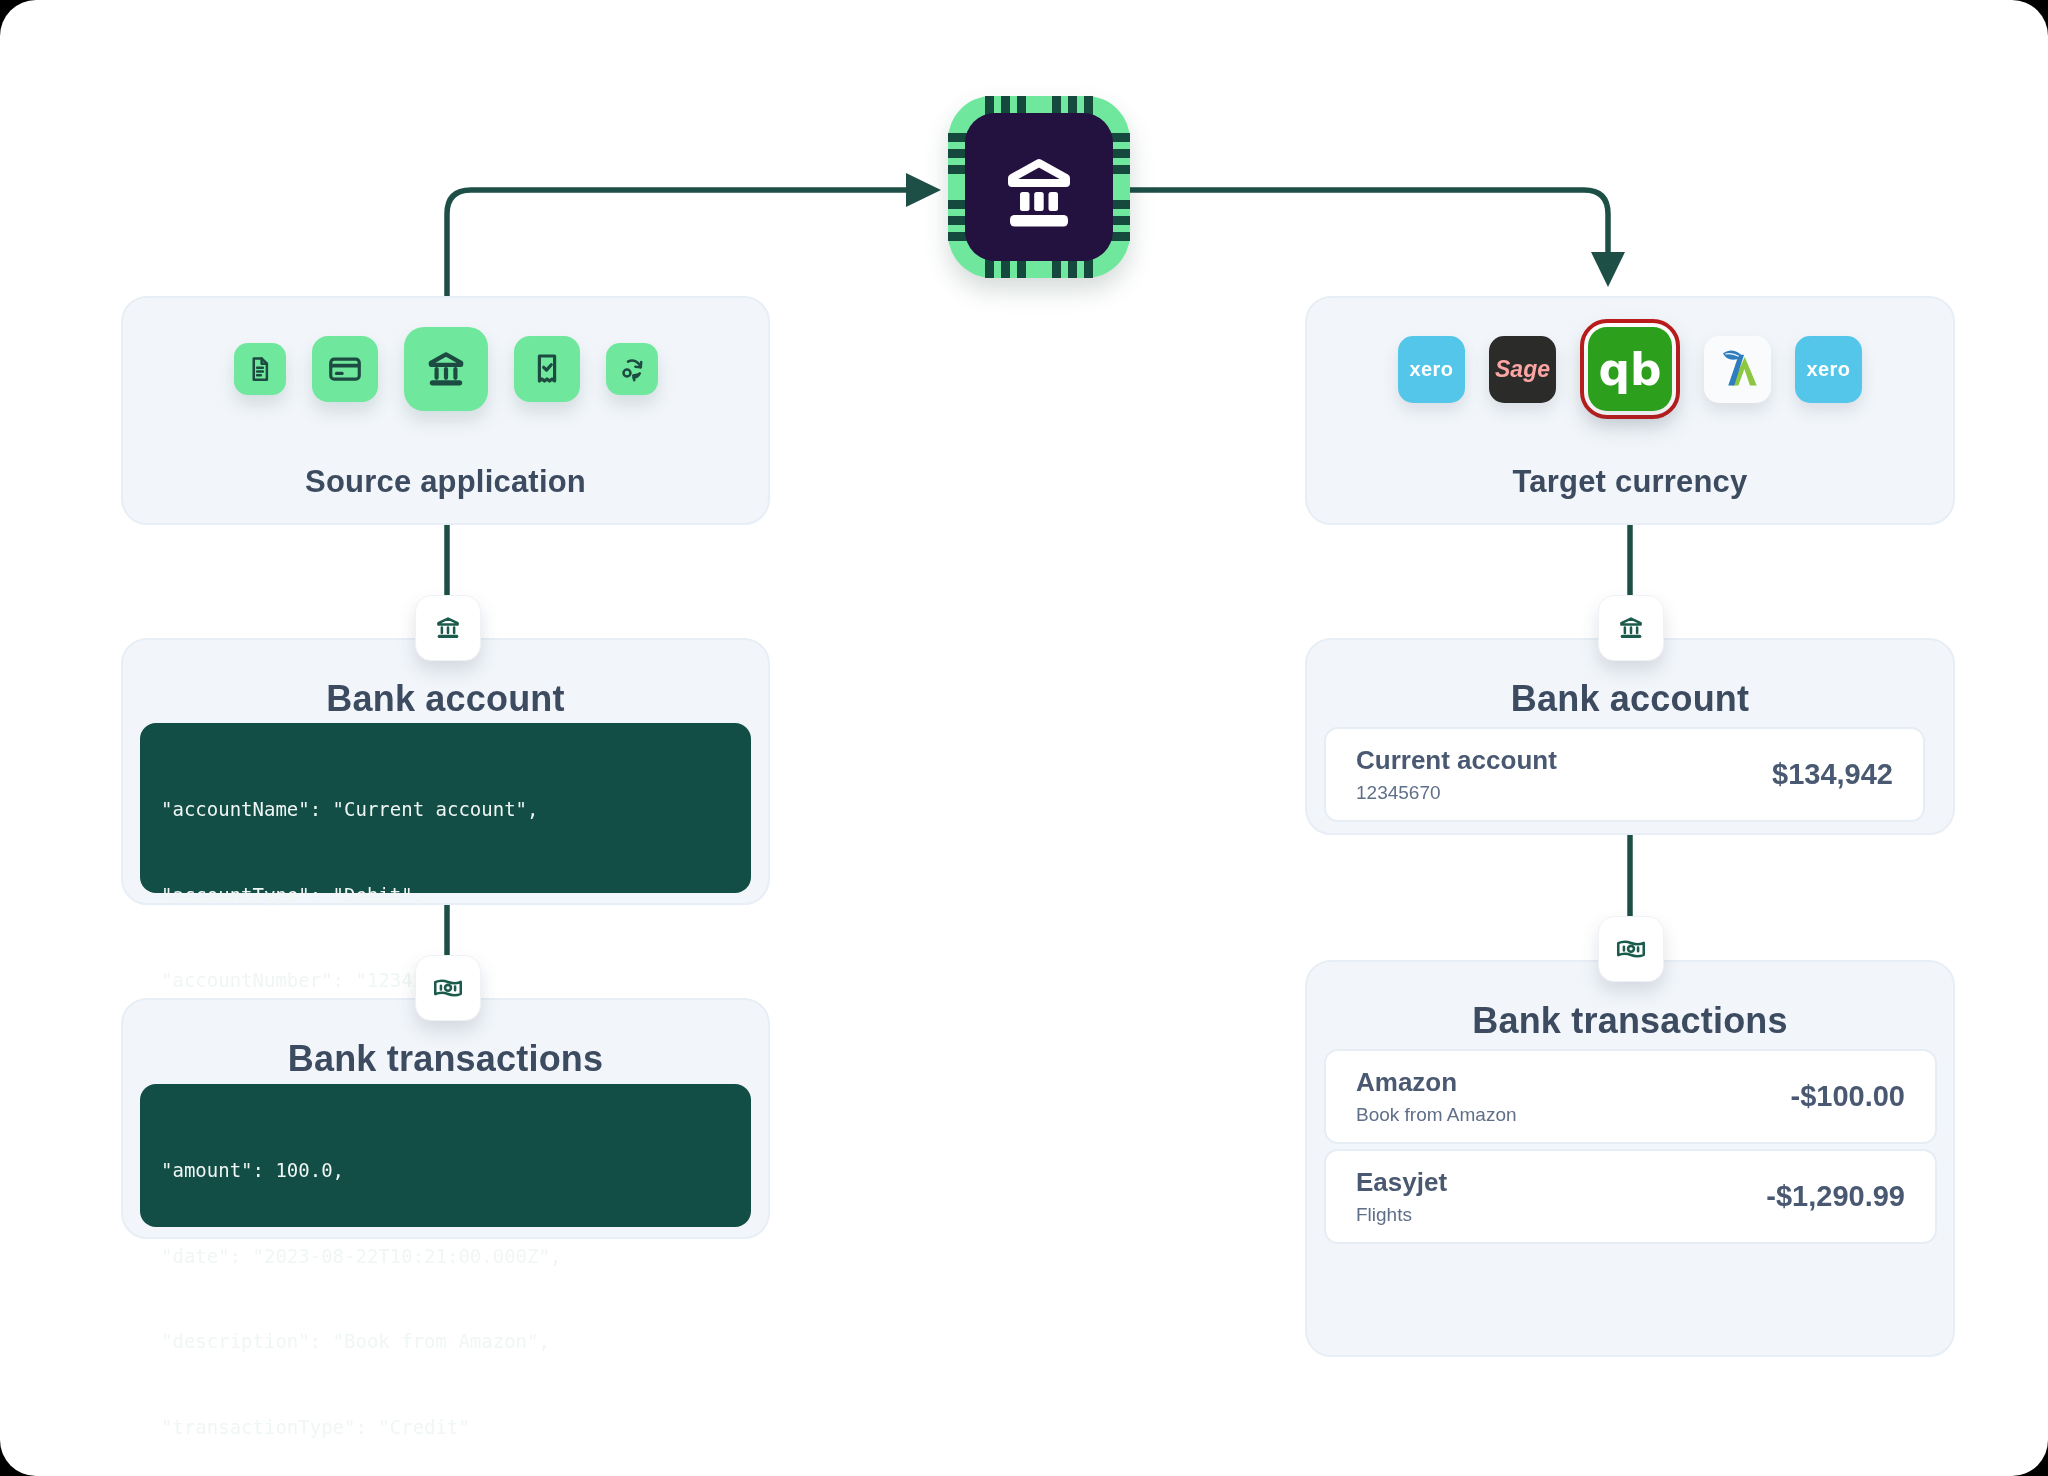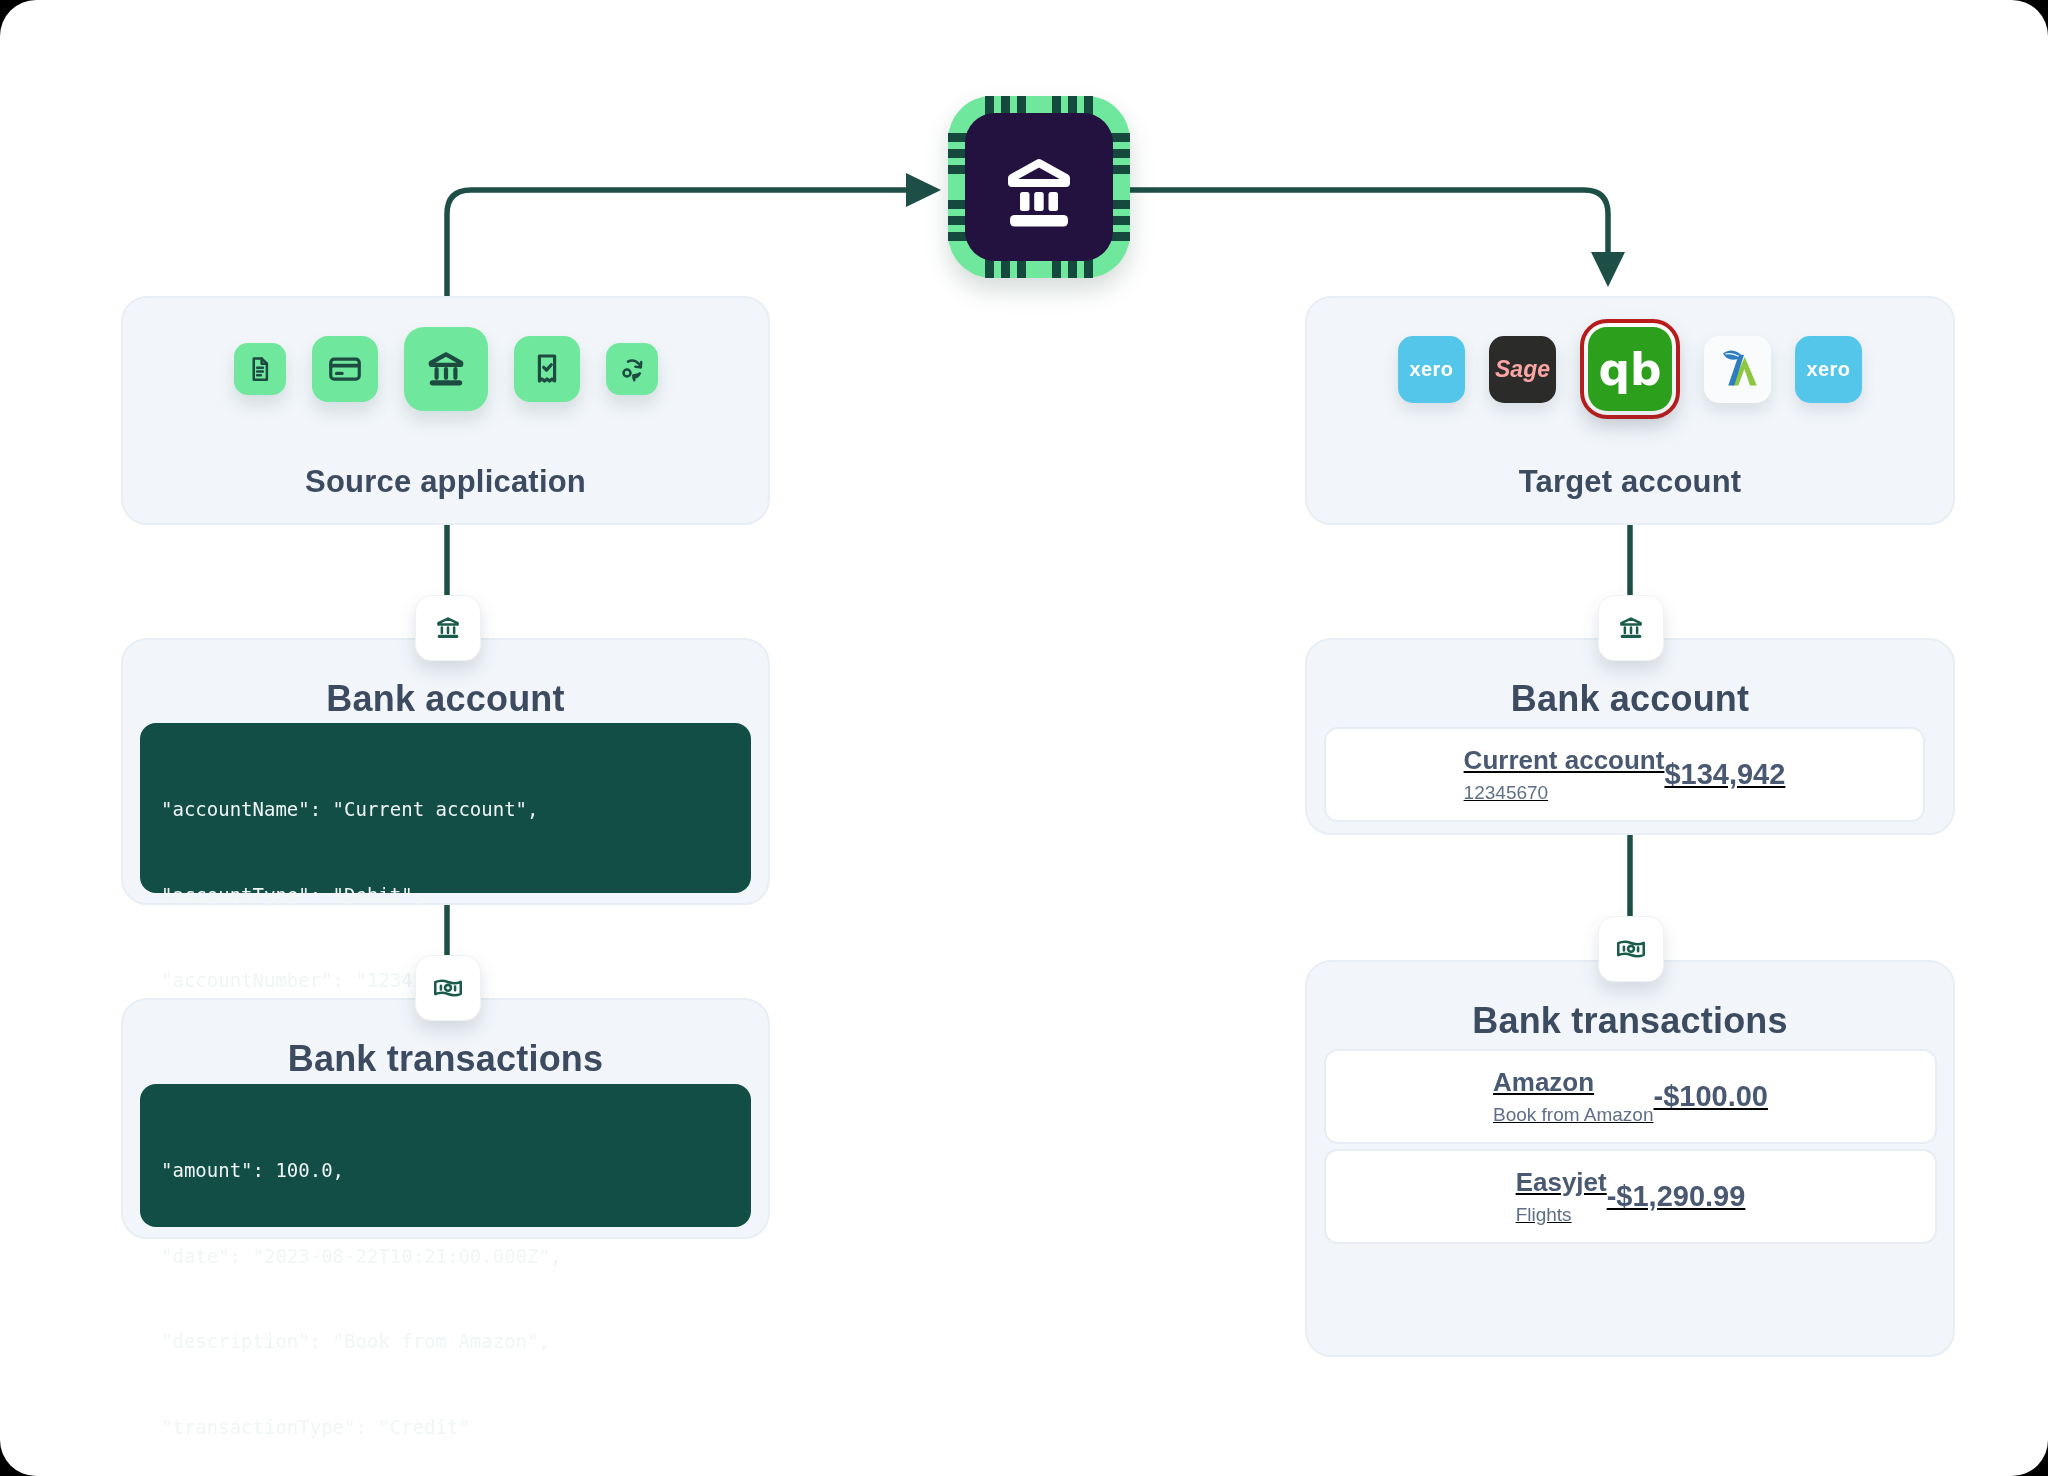--- a/index.html
+++ b/index.html
@@ -41,22 +41,22 @@
   .code{
     position:absolute;left:17px;right:17px;background:#134e46;border-radius:16px;
     padding:15px 0 0 21px;box-sizing:border-box;
     font-family:"DejaVu Sans Mono","Liberation Mono",monospace;
     font-size:19px;line-height:28.5px;color:#eff6f3;white-space:pre;
   }
 
   
   .white-row{
     position:absolute;left:17px;right:28px;background:#ffffff;border:2px solid #e6edf4;
-    border-radius:14px;display:flex;align-items:center;justify-content:center;
-    padding:0 30px;box-sizing:border-box;text-decoration:underline;
+    border-radius:14px;display:flex;align-items:center;justify-content:space-between;
+    padding:0 30px;box-sizing:border-box;
   }
   .row-name{font-size:26px;font-weight:700;color:#4a5972;margin-bottom:6px;}
   .row-detail{font-size:19px;color:#5f6f88;}
   .row-amount{font-size:29px;font-weight:700;color:#4a5972;}
   .rows-stack{position:absolute;left:17px;right:16px;top:87px;display:flex;flex-direction:column;gap:5px;}
   .rows-stack .white-row{position:static;height:95px;flex:none;}
 
   
   .badge{
     position:absolute;width:64px;height:64px;background:#ffffff;border-radius:16px;
@@ -172,21 +172,21 @@
           <path d="M41 16 L57 54 H48 L40.5 32 L32.5 54 H24 Z" fill="#8dc63f"></path>
           <path d="M40 13 L27 54 H19 L33 13 Z" fill="#2d7dbf"></path>
           <path d="M36 13 Q24 3 12 11 Q17 22 31 19 Q35 17.5 36 13 Z" fill="#2d7dbf"></path>
           <path d="M33 15 Q24 10 15 12" fill="none" stroke="#fafbfd" stroke-width="1.6"></path>
         </svg>
       </div>
       <div class="logo xero">
           <span>xero</span>
         </div>
     </div>
-    <div class="panel-title big-title">Target account</div>
+    <div class="panel-title big-title">Target currency</div>
   </div>
 
   <div class="badge" style="left:415px;top:595px;">
     <svg width="32" height="32" viewBox="0 0 24 24" fill="none" stroke="#1b5b4b" stroke-width="1.9" stroke-linecap="round" stroke-linejoin="round">
       <path d="M4.8 9.3v-.9L12 4.9l7.2 3.5v.9z"></path>
       <path d="M7.4 11.6v4.2M12 11.6v4.2M16.6 11.6v4.2"></path>
       <path d="M5.4 18.3h13.2" stroke-width="2.3"></path>
     </svg>
   </div>
   <div class="panel" style="left:121px;top:638px;width:649px;height:267px;">

